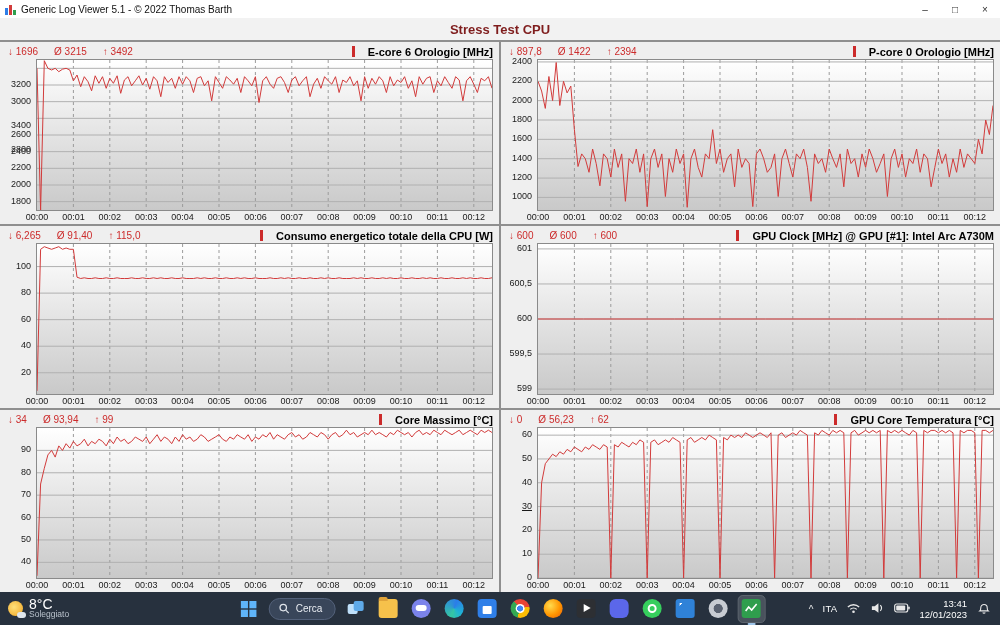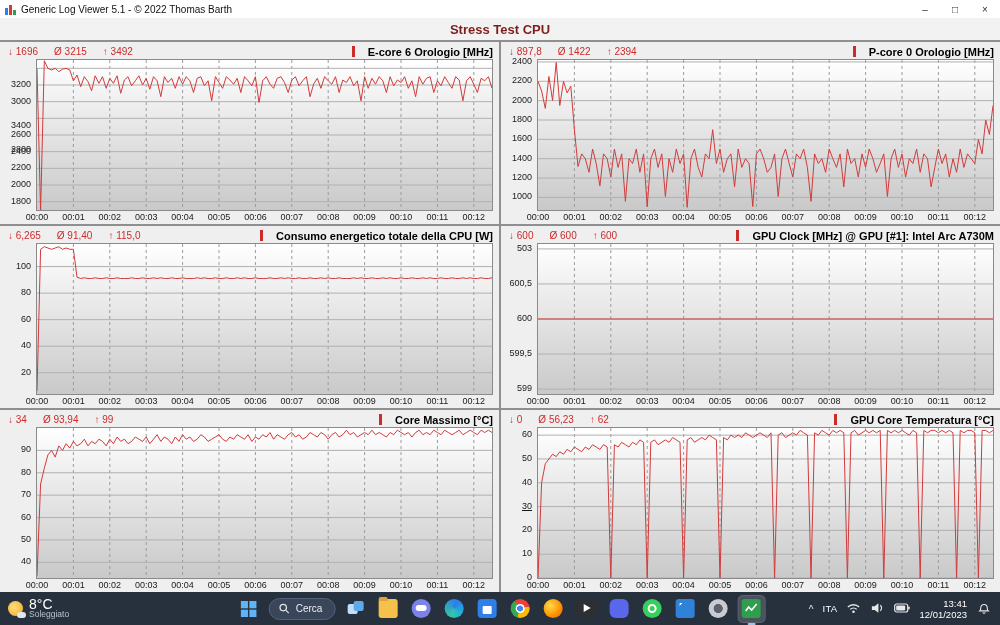--- a/index.html
+++ b/index.html
@@ -294,21 +294,21 @@
         <span>Ø 600</span>
         <span>↑ 600</span>
       </div>
       <div class="ptitle">
         <span class="bar"></span>
         <span>GPU Clock [MHz] @ GPU [#1]: Intel Arc A730M</span>
       </div>
     </div>
     <div class="plot-row">
       <div class="yaxis">
-          <span style="top: 0.906542px;">503</span>
+          <span style="top: 0.906542px;">601</span>
           <span style="top: 35.9533px;">600,5</span>
           <span style="top: 71px;">600</span>
           <span style="top: 106.047px;">599,5</span>
           <span style="top: 141.093px;">599</span>
         </div>
       <div class="plot">
           <svg width="455" height="150">
             <line x1="36.4" y1="0" x2="36.4" y2="150" stroke="#9b9b9b" stroke-width="1" stroke-dasharray="3 3"></line>
             <line x1="72.8" y1="0" x2="72.8" y2="150" stroke="#9b9b9b" stroke-width="1" stroke-dasharray="3 3"></line>
             <line x1="109.2" y1="0" x2="109.2" y2="150" stroke="#9b9b9b" stroke-width="1" stroke-dasharray="3 3"></line>

